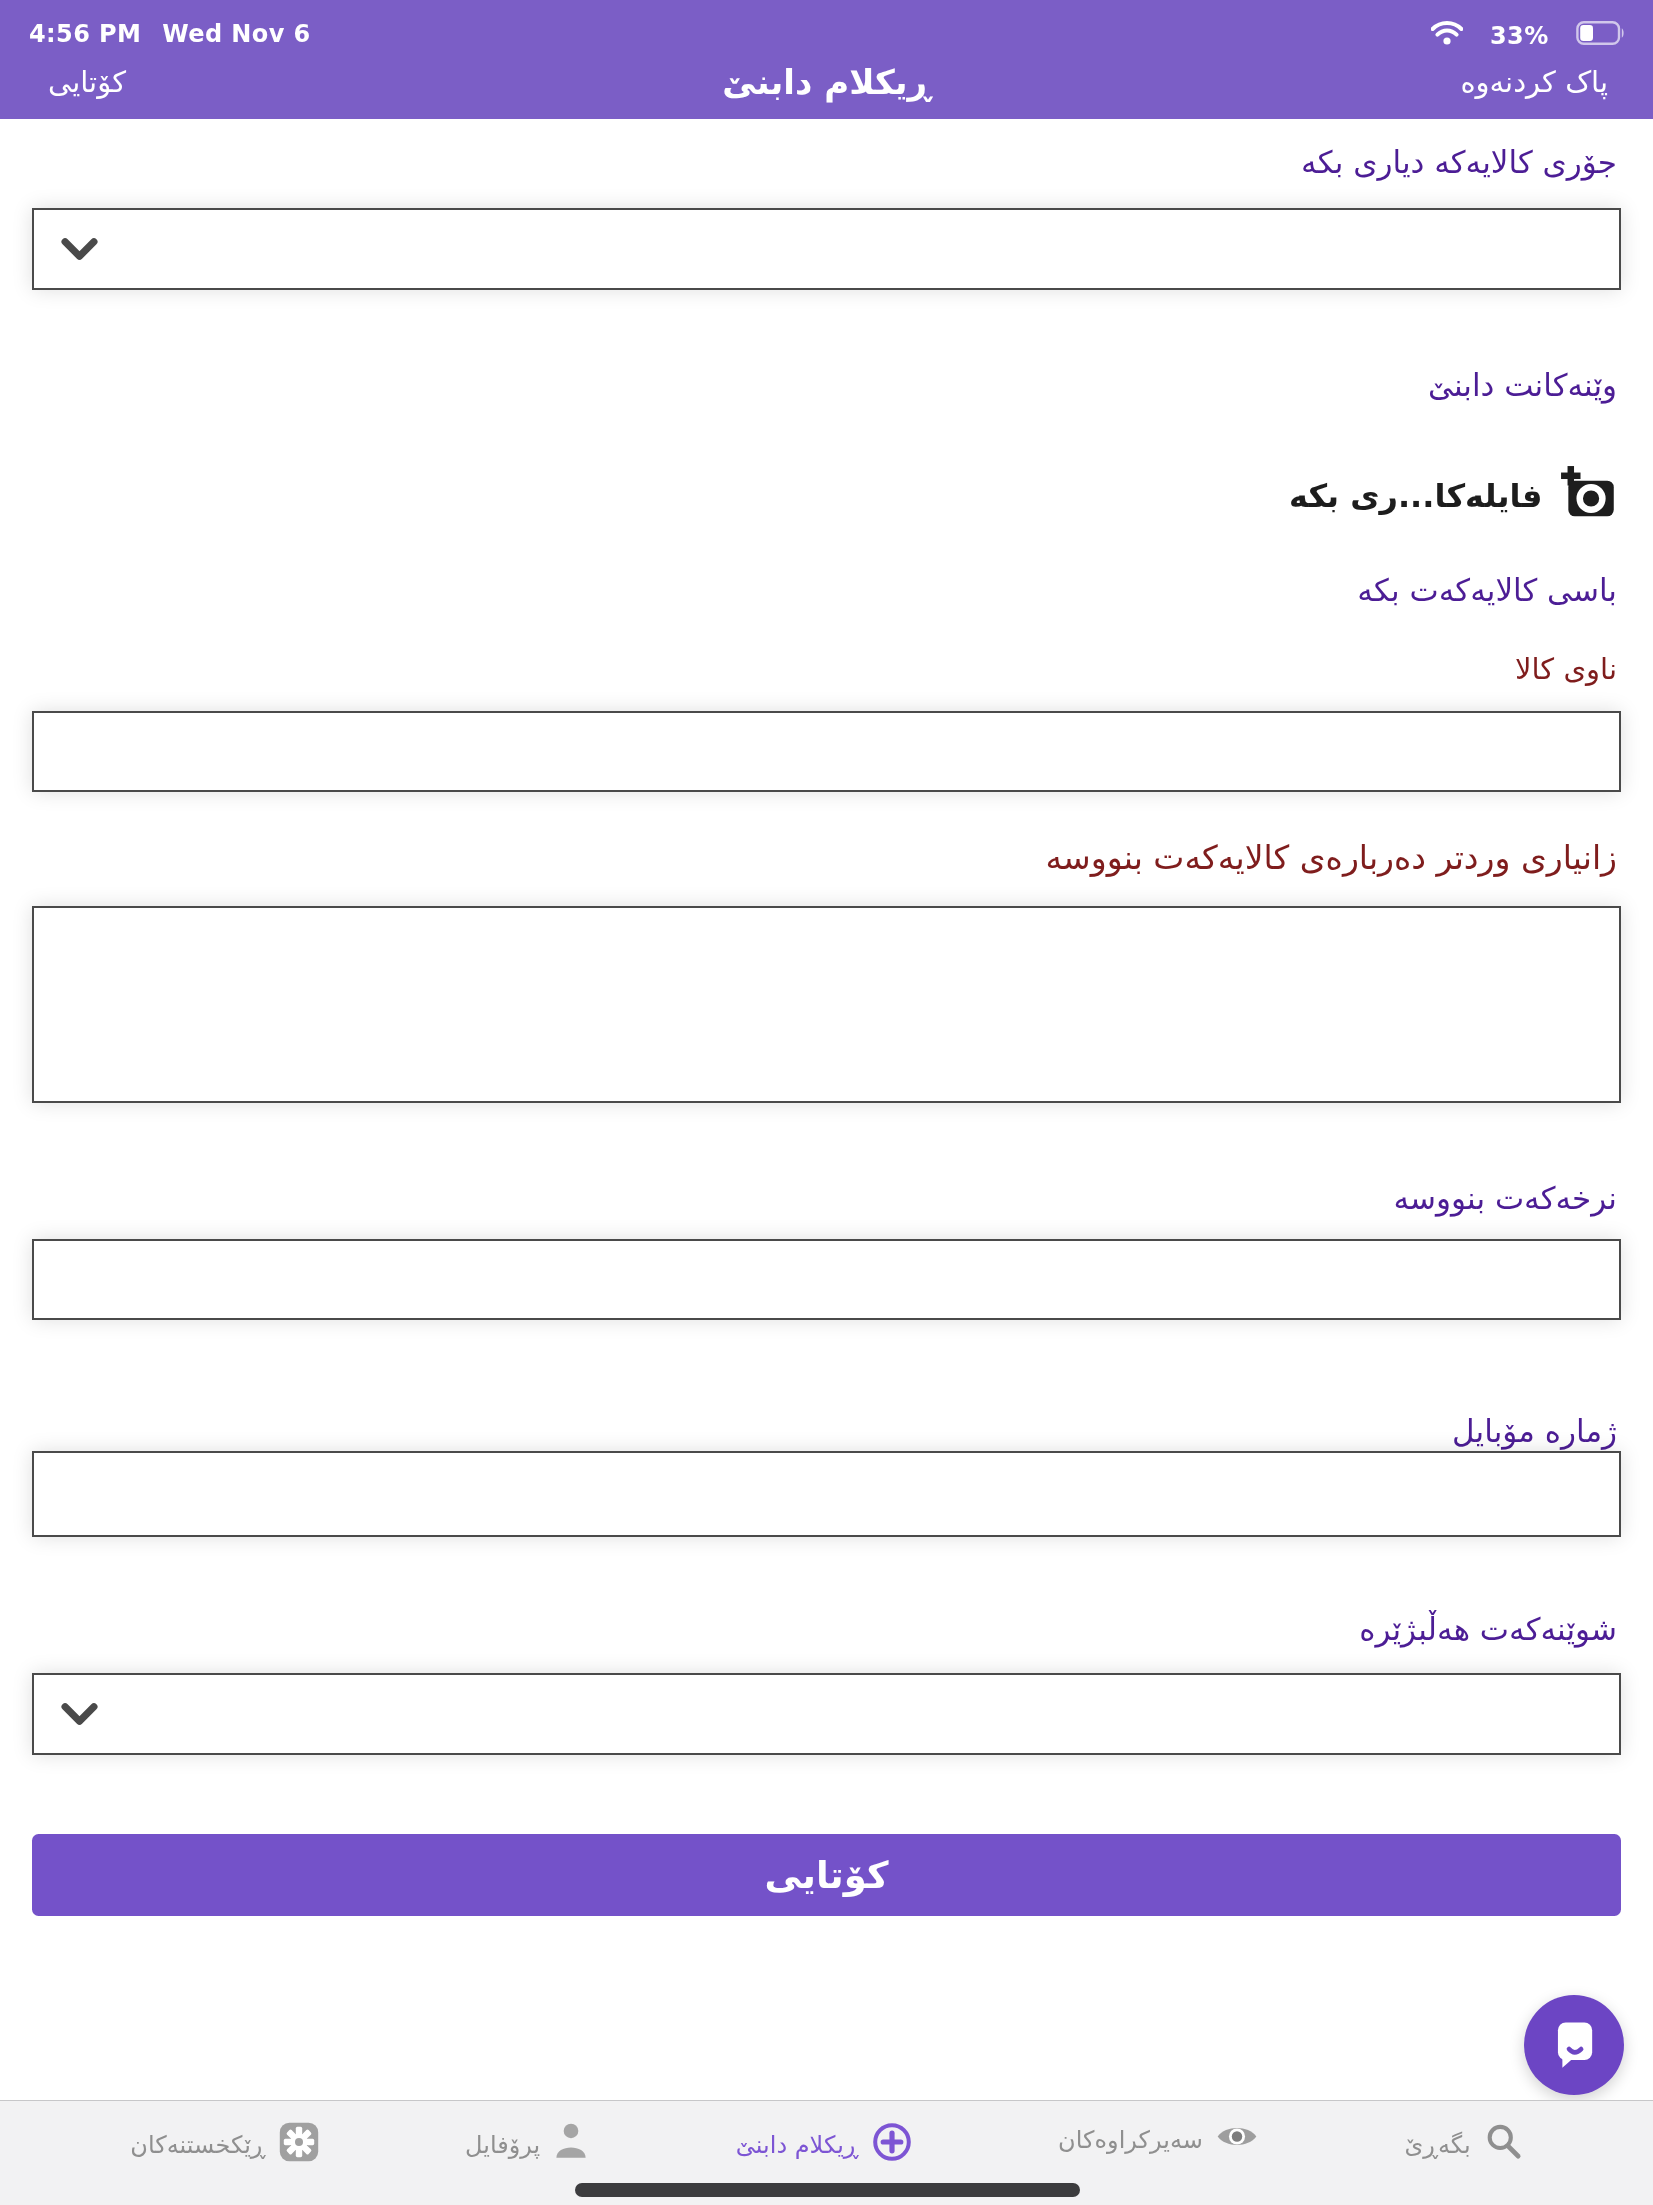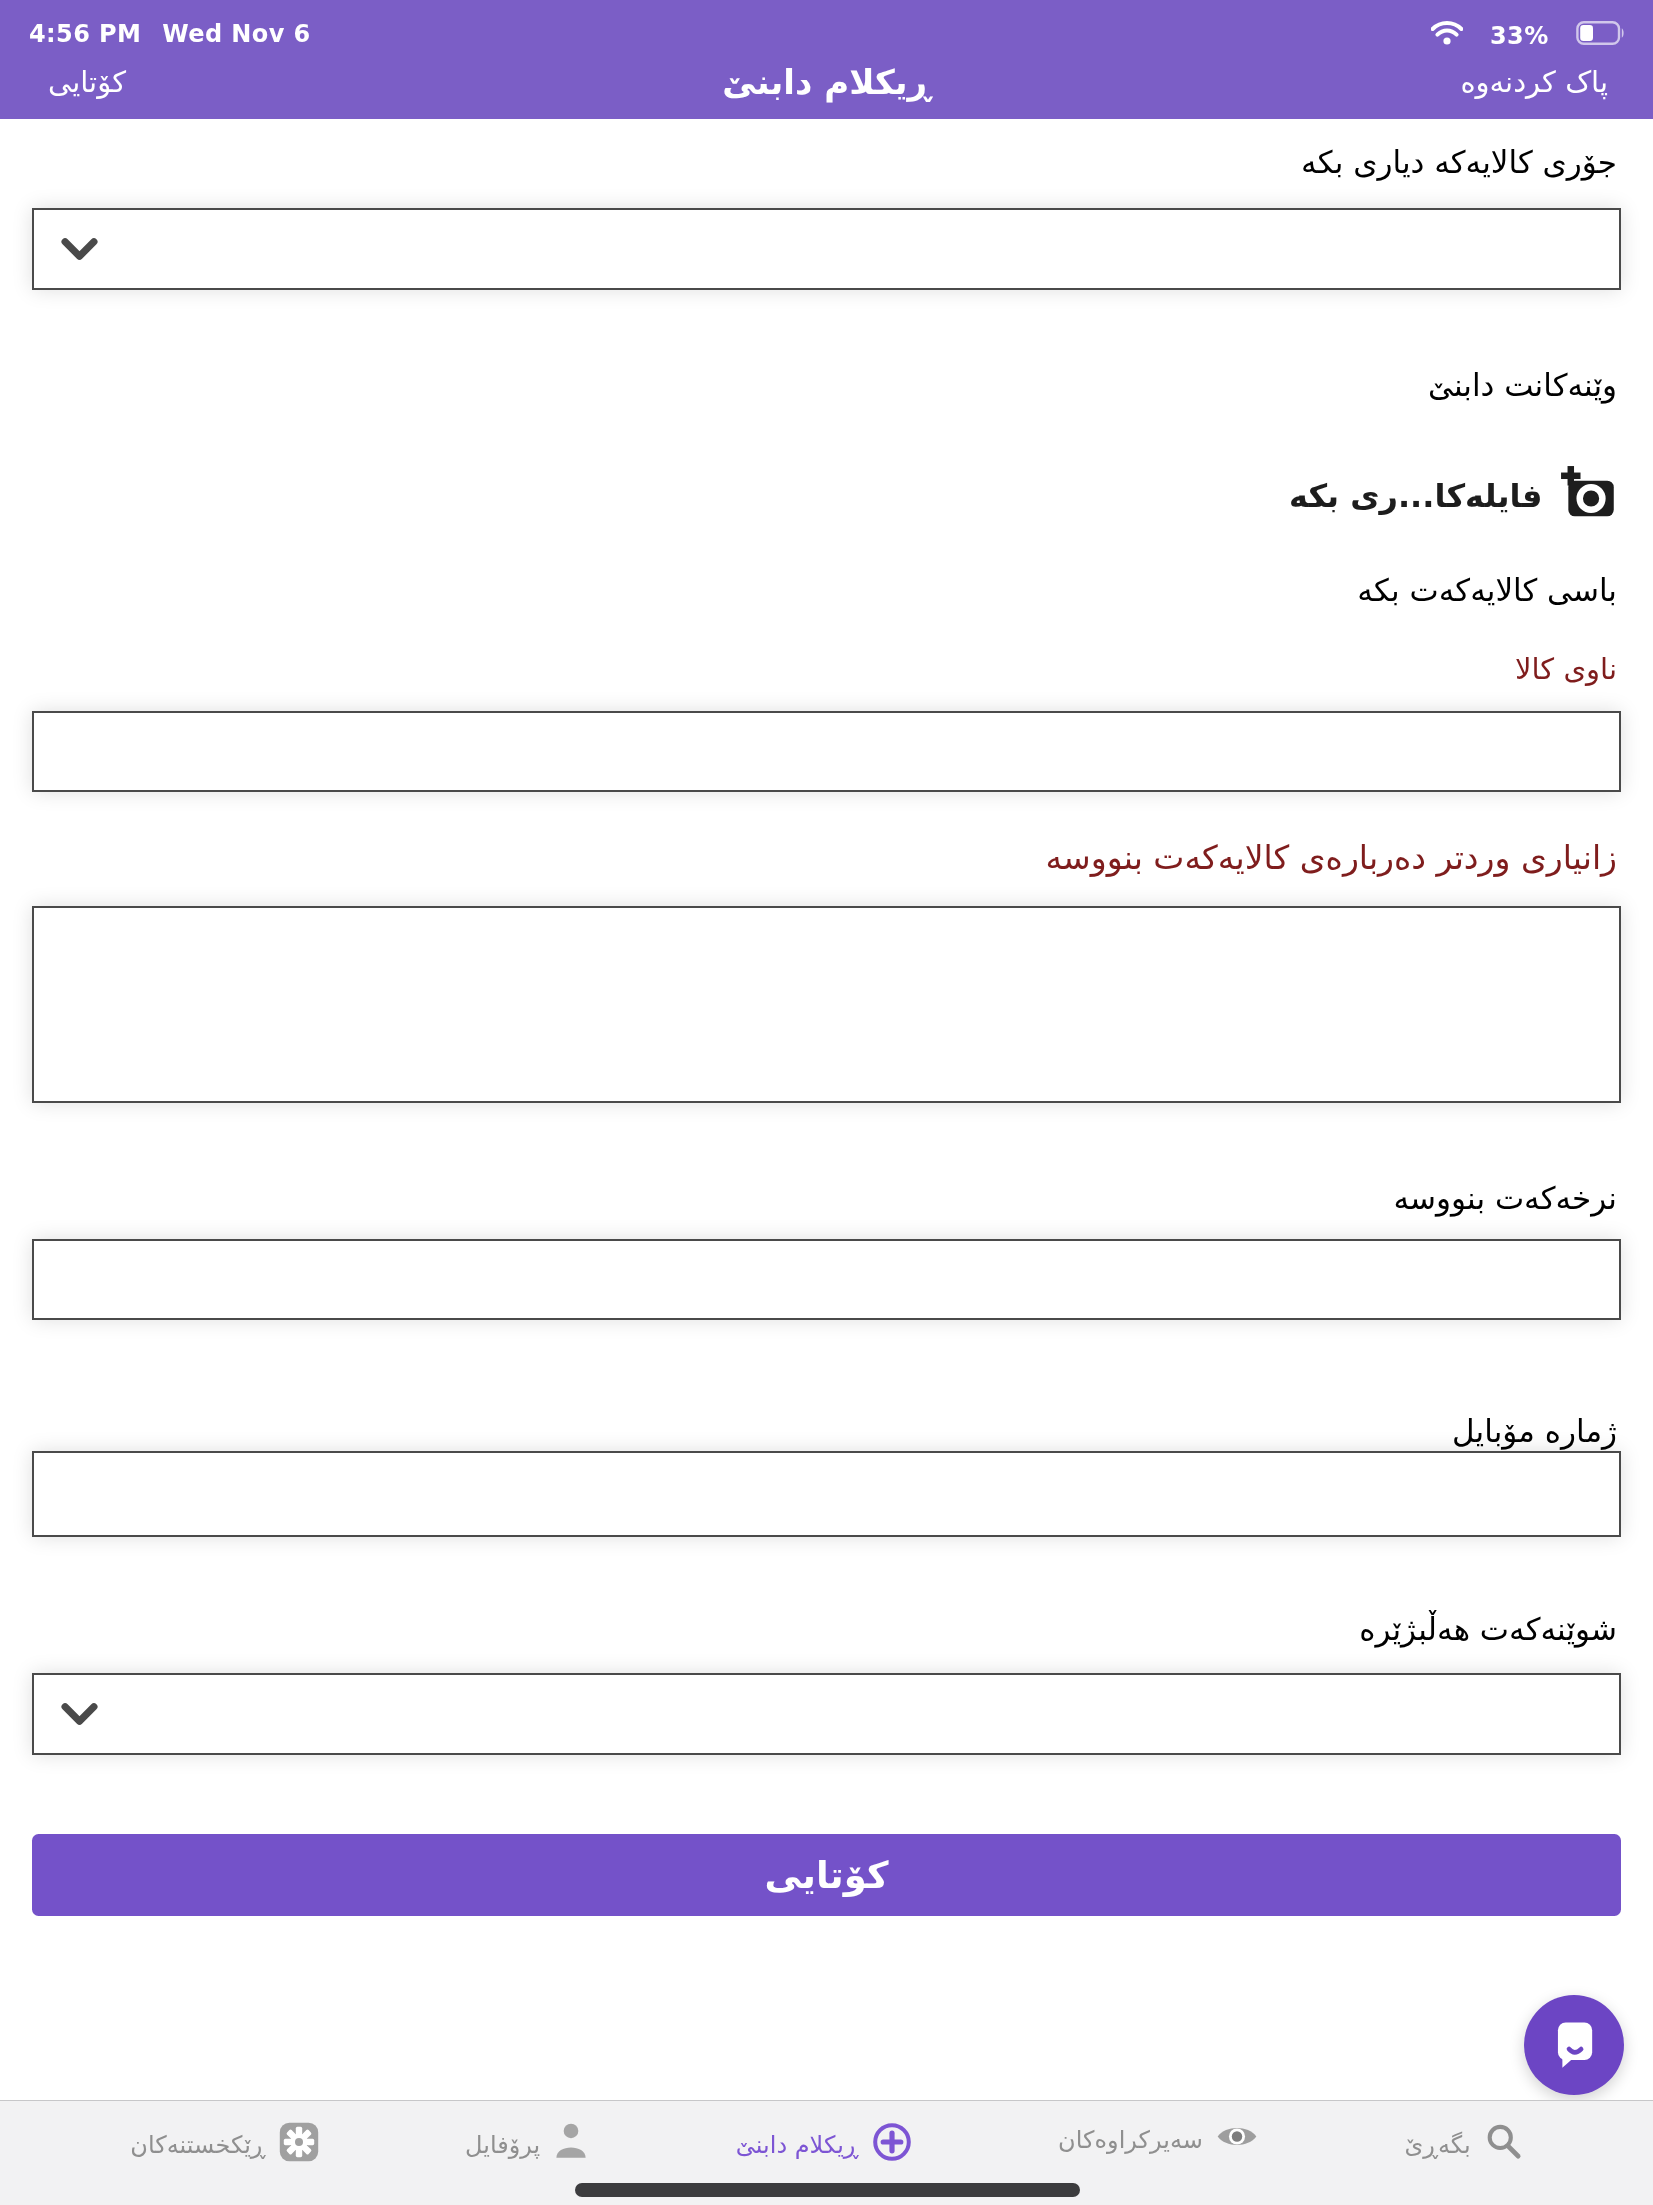--- a/index.html
+++ b/index.html
@@ -29,21 +29,21 @@
   .nav-title {
     position:absolute; left:50%; transform:translateX(-50%); top:9.7px;
     font-size:34px; font-weight:700; white-space:nowrap;
   }
   .nav-btn { font-size:29px; font-weight:400; top:13px; position:absolute; white-space:nowrap; }
   .nav-btn.right { right:45px; }
   .nav-btn.left { left:48px; }
 
   
   .lbl { position:absolute; right:36px; font-size:31px; white-space:nowrap; }
-  .lbl.purple { color:#000000; }
+  .lbl.purple { color:#4c1d95; }
   .lbl.gray { color:#7f1d1d; }
 
   .box {
     position:absolute; left:32px; width:1589px; background:#fff;
     border:2.4px solid #4a4a4a;
     box-shadow:0 0 19.4px rgba(0,0,0,0.13);
   }
   .select-box { height:82px; }
   .chevron {
     position:absolute; left:27.4px; top:50%; transform:translateY(-50%);

